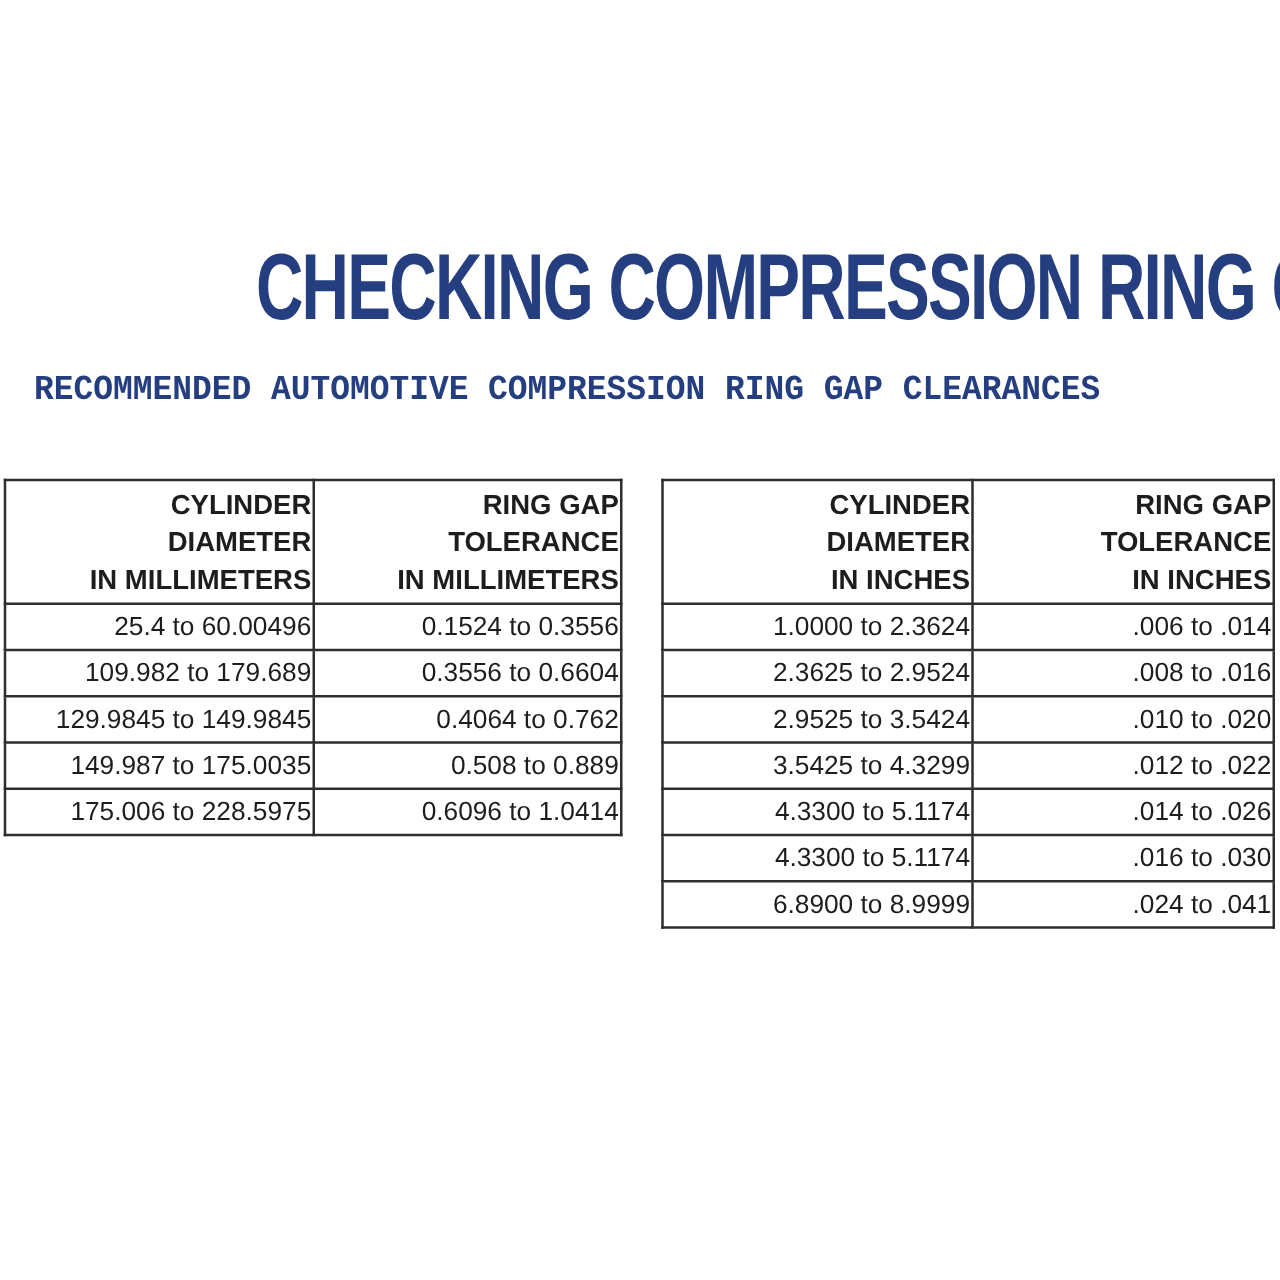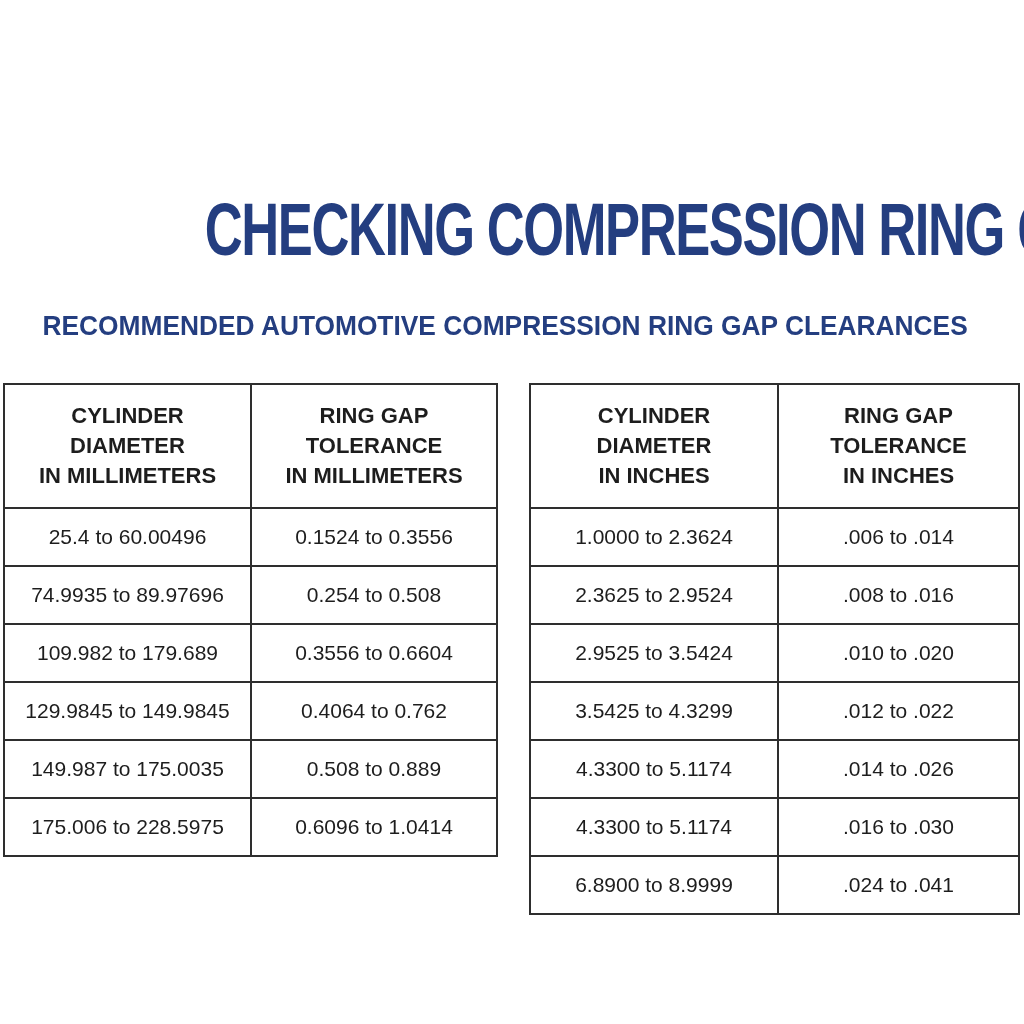--- a/index.html
+++ b/index.html
@@ -39,23 +39,24 @@
     color: var(--blue);
     transform: scaleX(0.70);
     transform-origin: center;
   }
 
   .subtitle {
     position: absolute;
     top: 299px;
     left: 0;
     width: 821px;
-    margin: 13px;
+    margin: 0;
     text-align: center;
     line-height: 1;
+    font-family: Liberation Mono, monospace;
   }
   .subtitle-inner {
     display: inline-block;
     font-size: 28px;
     font-weight: bold;
     white-space: nowrap;
     color: var(--blue);
     transform: scaleX(0.94);
     transform-origin: center;
   }
@@ -73,24 +74,24 @@
     border-collapse: collapse;
     table-layout: fixed;
     background: #ffffff;
   }
   table.spec-table.mm { left: 3px; }
   table.spec-table.inch { left: 529px; }
 
   .spec-table th,
   .spec-table td {
     border: 2px solid var(--line);
-    text-align: center;
+    text-align: right;
     vertical-align: middle;
     color: var(--ink);
-    padding: 16px;
+    padding: 1px;
   }
   .spec-table th {
     height: 99px;
     font-size: 22px;
     font-weight: bold;
     line-height: 30px;
     white-space: pre-line;
   }
   .spec-table td {
     height: 37px;
@@ -124,24 +125,20 @@
 TOLERANCE
 IN MILLIMETERS</th>
         </tr>
       </thead>
       <tbody>
           <tr>
             <td>25.4 to 60.00496</td>
             <td>0.1524 to 0.3556</td>
           </tr>
           <tr>
-            <td>74.9935 to 89.97696</td>
-            <td>0.254 to 0.508</td>
-          </tr>
-          <tr>
             <td>109.982 to 179.689</td>
             <td>0.3556 to 0.6604</td>
           </tr>
           <tr>
             <td>129.9845 to 149.9845</td>
             <td>0.4064 to 0.762</td>
           </tr>
           <tr>
             <td>149.987 to 175.0035</td>
             <td>0.508 to 0.889</td>

